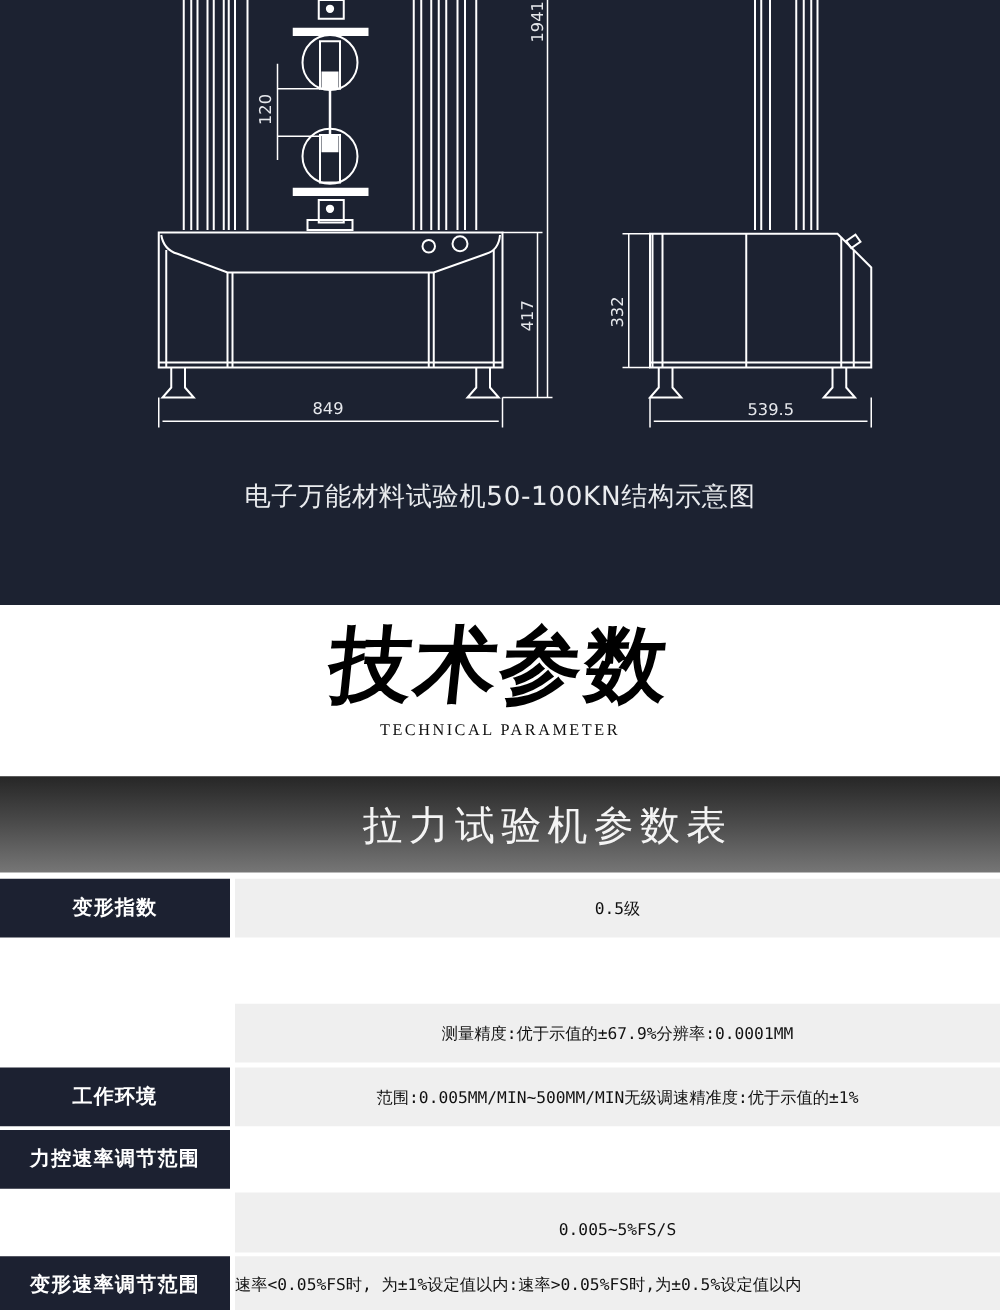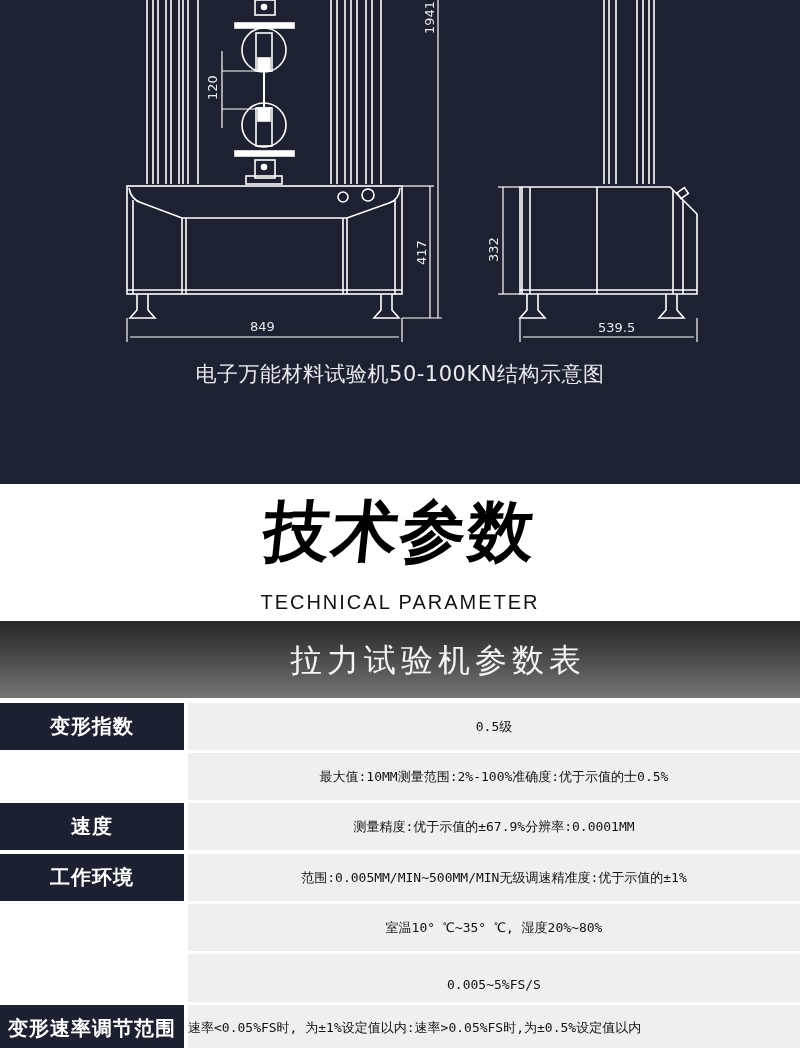--- a/index.html
+++ b/index.html
@@ -1,27 +1,27 @@
 <!DOCTYPE html>
 <html><head>
 <meta charset="utf-8">
 <style>
   html, body { margin: 0; padding: 0; }
   body { width: 800px; height: 1048px; overflow: hidden; background: #ffffff; font-family: "DejaVu Sans", sans-serif; }
   .top { position: absolute; left: 0; top: 0; width: 800px; height: 484px; background: #1c2231; overflow: hidden; }
   .top svg { position: absolute; left: 0; top: 0; }
-  .caption { position: absolute; left: 0; width: 800px; top: 360px; text-align: center; color: #e9ebee; font-size: 21px; letter-spacing: 0.5px; }
+  .caption { position: absolute; left: 0; width: 800px; top: 383px; text-align: center; color: #e9ebee; font-size: 21px; letter-spacing: 0.5px; }
   .heading { position: absolute; left: 0; top: 484px; width: 800px; height: 136px; background: #fff; }
   .big-title { position: absolute; left: 0; width: 800px; top: 8px; text-align: center; font-size: 66px; font-weight: 900; color: #000; letter-spacing: 2px; font-family: "DejaVu Sans", sans-serif; transform: skewX(-6deg); line-height: 80px; }
-  .sub-title { position: absolute; left: 0; width: 800px; top: 107px; text-align: center; font-size: 20px; color: #111; letter-spacing: 2px; font-family: Liberation Sans, sans-serif; }
+  .sub-title { position: absolute; left: 0; width: 800px; top: 92px; text-align: center; font-size: 13px; color: #111; letter-spacing: 2px; font-family: Liberation Serif, serif; }
   .banner { position: absolute; left: 0; top: 621px; width: 800px; height: 77px; background: linear-gradient(to bottom, #262626 0%, #4c4c4c 50%, #767676 100%); }
   .banner-title { position: absolute; left: 0; width: 800px; top: 18px; text-align: center; color: #f4f4f4; font-size: 32px; letter-spacing: 5px; font-family: "DejaVu Serif", serif; padding-left: 38px; }
   .table { position: absolute; left: 0; top: 703px; width: 800px; }
   .row { position: absolute; left: 0; width: 800px; height: 47px; }
-  .cell-k { position: absolute; left: 0; top: 0; width: 184px; height: 100%; background: #1c2131; color: #fff; font-weight: bold; font-size: 20px; display: flex; align-items: center; justify-content: center; letter-spacing: 1px; }
+  .cell-k { position: absolute; left: 0; top: 0; width: 184px; height: 100%; background: #1c2131; color: #fff; font-weight: bold; font-size: 16px; display: flex; align-items: center; justify-content: center; letter-spacing: 1px; }
   .cell-v { position: absolute; left: 188px; top: 0; right: 0; height: 100%; background: #efefef; color: #111; font-size: 13px; display: flex; align-items: center; justify-content: center; font-family: "DejaVu Sans Mono", monospace; white-space: nowrap; overflow: hidden; }
   .cell-v.left { justify-content: flex-start; padding-left: 0; }
 </style>
 </head>
 <body>
 
 <div class="top">
   <svg width="800" height="484" viewBox="0 0 800 484" fill="none" stroke="#ffffff" stroke-width="1.6">
 
     <g>
@@ -147,32 +147,30 @@
 <div class="banner">
   <div class="banner-title">拉力试验机参数表</div>
 </div>
 
 <div class="table">
   <div class="row" style="top:0px;">
     <div class="cell-k">变形指数</div>
     <div class="cell-v">0.5级</div>
   </div>
   <div class="row" style="top:50px;">
-    <div class="cell-v">最大值:10MM测量范围:2%-100%准确度:优于示值的士0.5%</div>
   </div>
   <div class="row" style="top:100px;">
-    <div class="cell-k">速度</div>
     <div class="cell-v">测量精度:优于示值的±67.9%分辨率:0.0001MM</div>
   </div>
   <div class="row" style="top:151px;">
     <div class="cell-k">工作环境</div>
     <div class="cell-v">范围:0.005MM/MIN~500MM/MIN无级调速精准度:优于示值的±1%</div>
   </div>
   <div class="row" style="top:201px;">
-    <div class="cell-v">室温10° ℃~35° ℃, 湿度20%~80%</div>
+    <div class="cell-k">力控速率调节范围</div>
   </div>
   <div class="row" style="top:251px; height:48px;">
     <div class="cell-v" style="padding-top:12px; box-sizing:border-box;">0.005~5%FS/S</div>
   </div>
   <div class="row" style="top:302px; height:46px;">
     <div class="cell-k">变形速率调节范围</div>
     <div class="cell-v left">速率&lt;0.05%FS时, 为±1%设定值以内:速率&gt;0.05%FS时,为±0.5%设定值以内</div>
   </div>
 </div>
 

